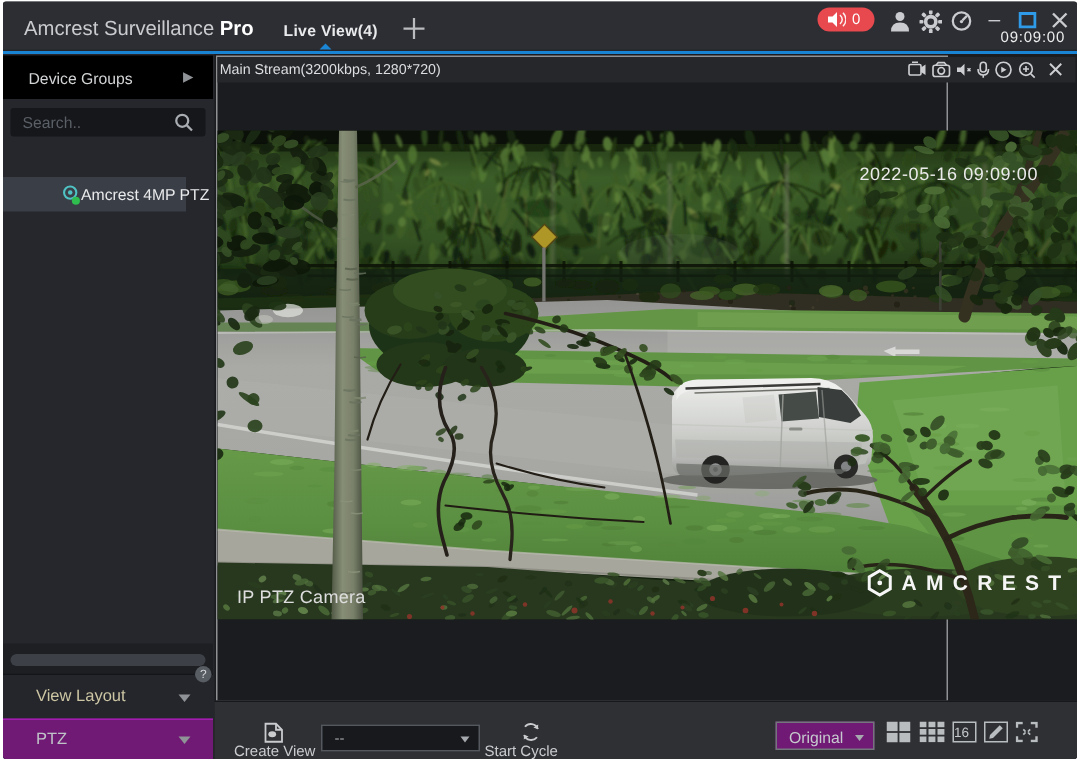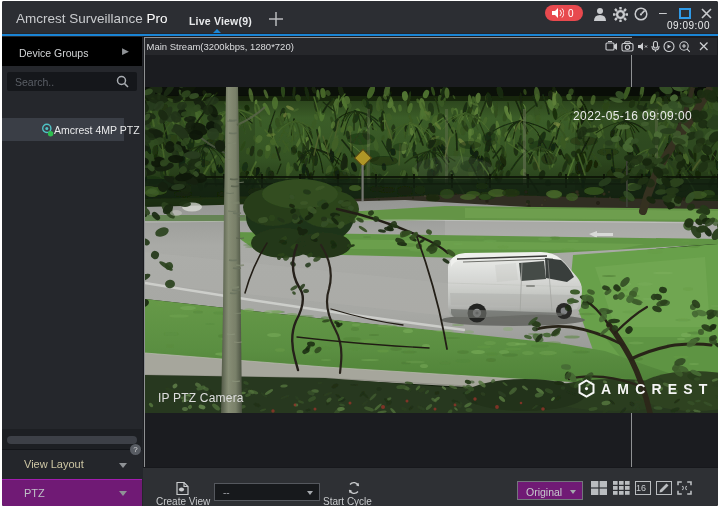--- a/index.html
+++ b/index.html
@@ -1,19 +1,19 @@
 <!DOCTYPE html>
 <html><head><meta charset="utf-8"><style>
 *{margin:0;padding:0;box-sizing:border-box}
 html,body{width:720px;height:511px;background:#fff;overflow:hidden}
 body{font-family:"Liberation Sans",sans-serif;position:relative}
 .win{position:absolute;left:2px;top:1px;width:716px;height:505px;background:#24262b;overflow:hidden;border-radius:2px}
 .titlebar{position:absolute;left:0;top:0;width:716px;height:32px;background:#2c2e33}
 .apptitle{position:absolute;left:14px;top:10px;font-size:13.5px;color:#c9cbce;white-space:nowrap}
-.apptitle b{color:#fff;font-weight:normal}
+.apptitle b{color:#fff;font-weight:bold}
 .tab{position:absolute;left:187px;top:14px;font-size:10.5px;font-weight:bold;color:#e9eaec;letter-spacing:0.2px}
 .tabtri{position:absolute;left:211px;top:28px;width:0;height:0;border-left:4px solid transparent;border-right:4px solid transparent;border-bottom:4px solid #1b86d6}
 .redpill{position:absolute;left:543px;top:4px;width:38px;height:16px;background:#e8494e;border-radius:8px;color:#fff;font-size:10px}
 .redpill .num{position:absolute;left:23px;top:2.5px}
 .tbico{position:absolute;top:6px;color:#c9cbce}
 .clock{position:absolute;right:8px;top:19px;font-size:10px;color:#eceded;letter-spacing:0.5px}
 .blueline{position:absolute;left:0;top:32.5px;width:716px;height:2.5px;background:#1a84d4}
 .sidebar{position:absolute;left:0;top:35px;width:140px;height:470px;background:#25272c}
 .dgrow{position:absolute;left:0;top:1px;width:140px;height:29px;background:#000000}
 .dgrow .t{position:absolute;left:17px;top:10px;font-size:10.5px;color:#d2d4d6}
@@ -44,21 +44,21 @@
 .drop1 .t{position:absolute;left:8px;top:3px;font-size:10px;color:#9da0a5}
 .drop2{position:absolute;left:374px;top:13px;width:66px;height:19px;background:#701a75;border:1px solid #73767c}
 .drop2 .t{position:absolute;left:8px;top:3.5px;font-size:10.5px;color:#c6c9cd}
 .da{position:absolute;top:7px;width:0;height:0;border-left:3.5px solid transparent;border-right:3.5px solid transparent;border-top:4.5px solid #a6a9ae}
 svg{display:block}
 </style></head>
 <body>
 <div class="win">
   <div class="titlebar">
     <div class="apptitle">Amcrest Surveillance <b>Pro</b></div>
-    <div class="tab">Live View(9)</div>
+    <div class="tab">Live View(4)</div>
     <div class="tabtri"></div>
     <svg style="position:absolute;left:266px;top:10px" width="16" height="16" viewBox="0 0 16 16">
         <path d="M8 1 V15 M1 8 H15" stroke="#b9bbbe" stroke-width="1.5"></path>
       </svg>
     <div class="redpill">
       <svg width="12" height="10" style="position:absolute;left:7px;top:3px" viewBox="0 0 12 10">
           <path d="M0 3 h3 l3-3 v10 l-3-3 h-3 z" fill="#fff"></path>
           <path d="M8 2 q3 3 0 6 M10 0.5 q4 4.5 0 9" stroke="#fff" stroke-width="1" fill="none" opacity="0.9"></path>
         </svg>
       <span class="num">0</span>

